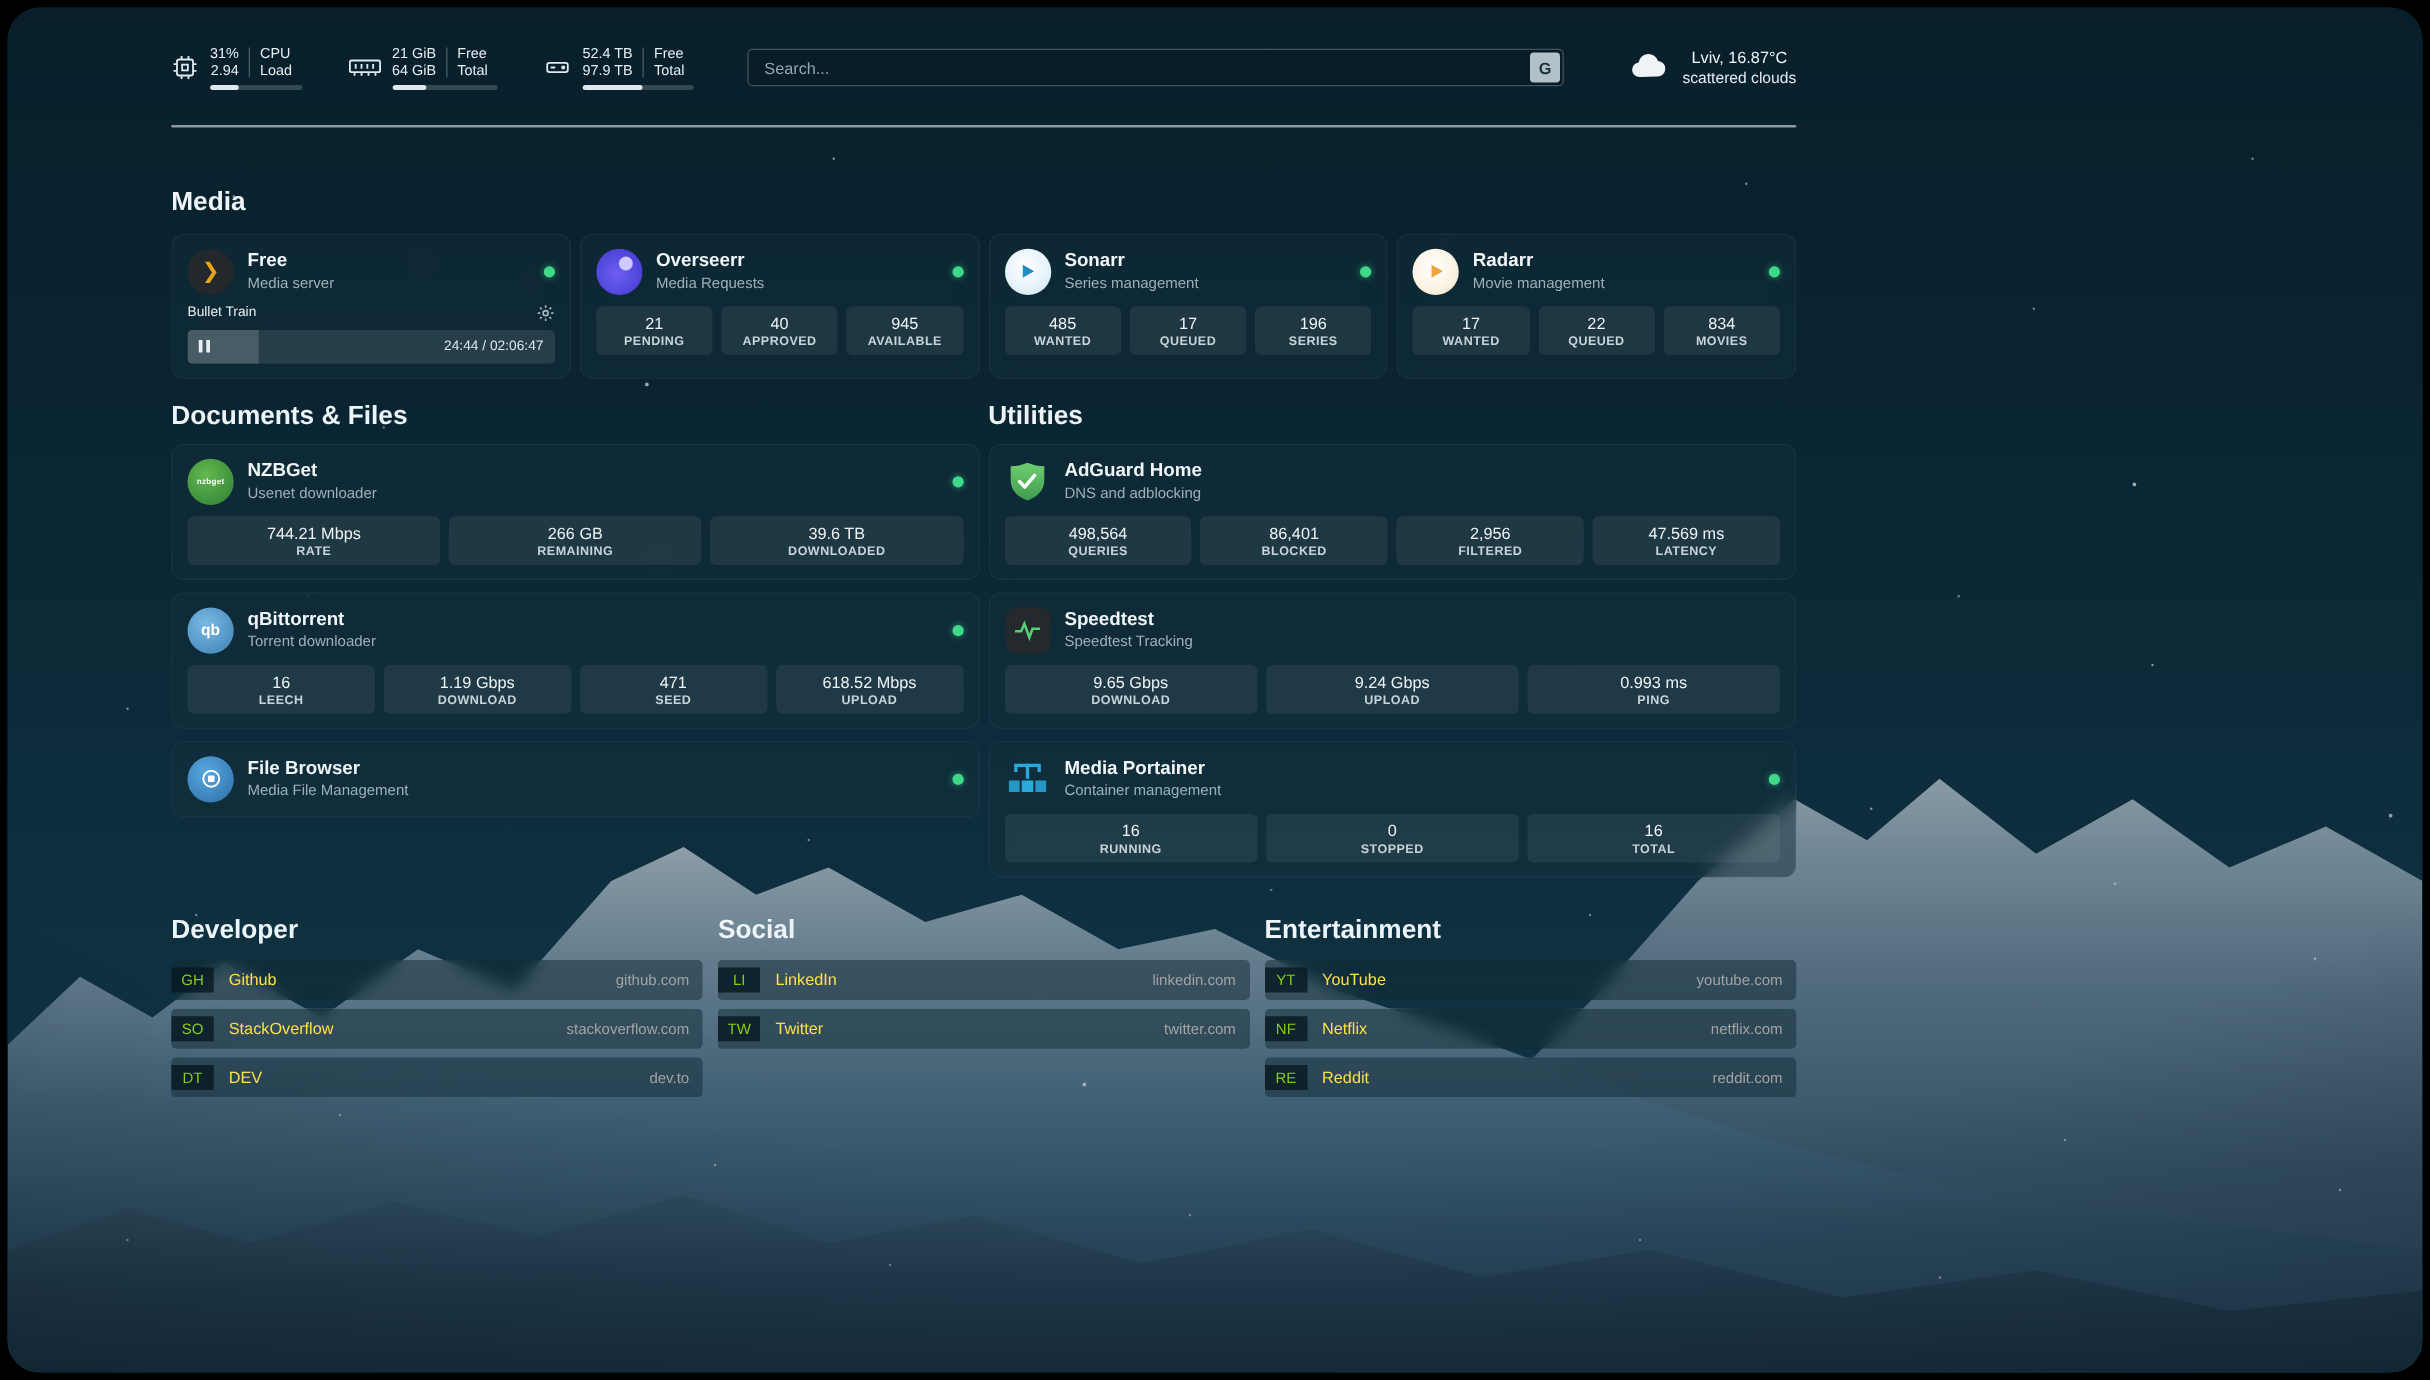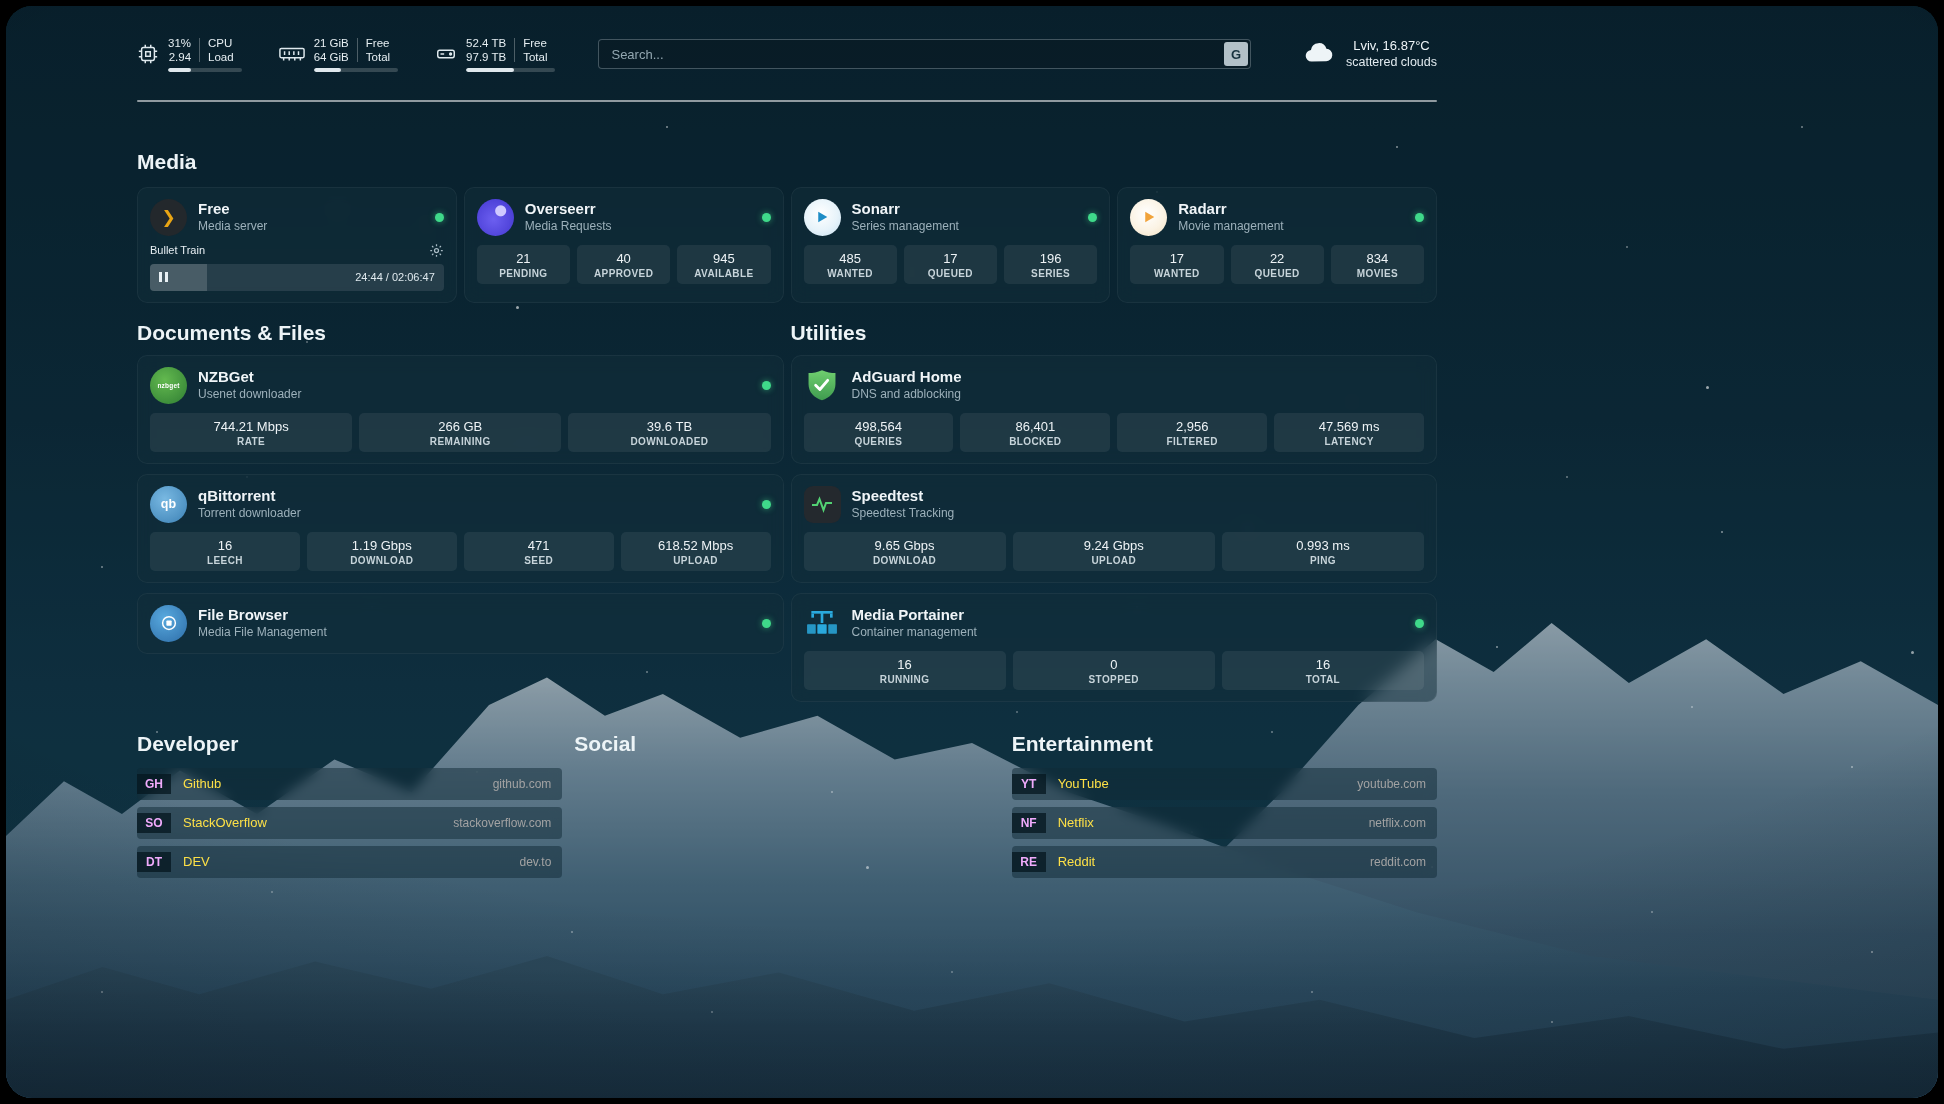--- a/index.html
+++ b/index.html
@@ -92,21 +92,21 @@
   .icon-qb { background:radial-gradient(circle at 40% 35%, #79b9e2, #3c81b5); color:#fff; font-weight:700; font-size:12.5px; }
   .icon-filebrowser { background:radial-gradient(circle at 40% 35%, #58a9de, #2d6da8); }
   .icon-adguard, .icon-portainer { background:transparent; border-radius:0; }
   .icon-speedtest { background:#24292e; border-radius:9px; }
 
   
   .bottom-grid { display:grid; grid-template-columns:repeat(3,1fr); gap:12px; margin-top:30px; }
   .bm-rows { display:flex; flex-direction:column; gap:7px; margin-top:12px; }
   .bm-row { display:flex; align-items:center; height:32px; background:rgba(15,41,53,0.5); border-radius:4px;
     overflow:hidden; backdrop-filter:blur(6px); cursor:pointer; }
-  .bm-badge { width:34px; height:20px; background:rgba(7,24,32,0.78); color:#f0abfc; font-size:12px; font-weight:700;
+  .bm-badge { width:34px; height:20px; background:rgba(7,24,32,0.78); color:#84cc16; font-size:12px; font-weight:400;
     display:flex; align-items:center; justify-content:center; flex:none; }
   .bm-name { margin-left:12px; font-size:13px; color:#fde047; }
   .bm-url { margin-left:auto; margin-right:11px; font-size:12px; color:#a3a3a3; }
 </style>
 </head>
 <body>
 
 <div class="screen">
   <div class="bg">
     <div class="sky"></div>
@@ -538,20 +538,32 @@
           <div class="bm-row">
             <span class="bm-badge">DT</span>
             <span class="bm-name">DEV</span>
             <span class="bm-url">dev.to</span>
           </div>
         </div>
       </div>
 
       <div class="bm-col">
         <h2 class="section-title">Social</h2>
+        <div class="bm-rows">
+          <div class="bm-row">
+            <span class="bm-badge">LI</span>
+            <span class="bm-name">LinkedIn</span>
+            <span class="bm-url">linkedin.com</span>
+          </div>
+          <div class="bm-row">
+            <span class="bm-badge">TW</span>
+            <span class="bm-name">Twitter</span>
+            <span class="bm-url">twitter.com</span>
+          </div>
+        </div>
       </div>
 
       <div class="bm-col">
         <h2 class="section-title">Entertainment</h2>
         <div class="bm-rows">
           <div class="bm-row">
             <span class="bm-badge">YT</span>
             <span class="bm-name">YouTube</span>
             <span class="bm-url">youtube.com</span>
           </div>

